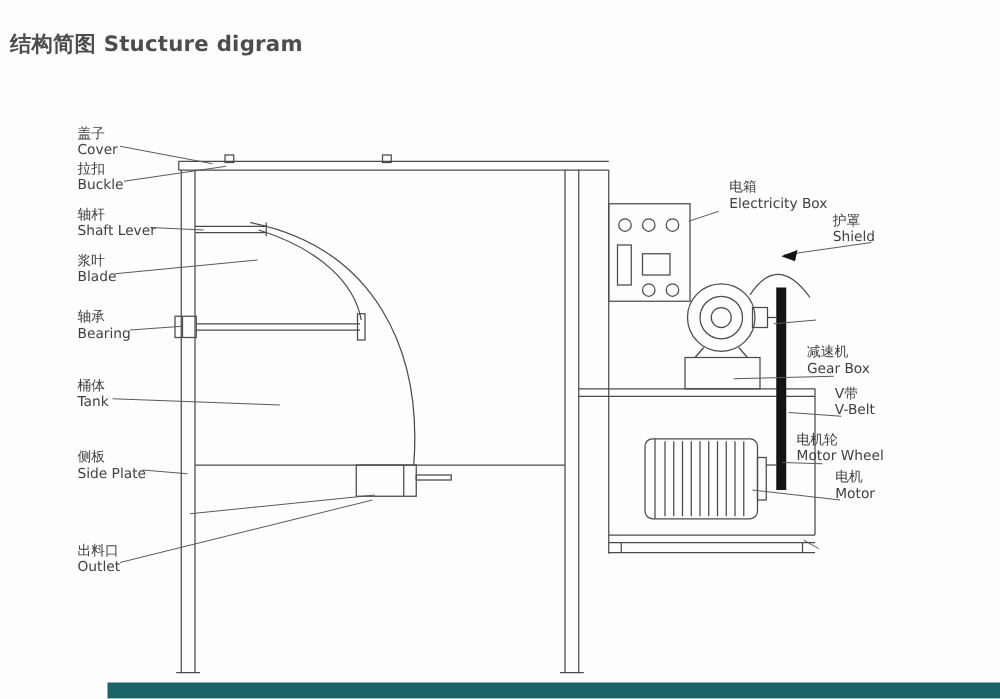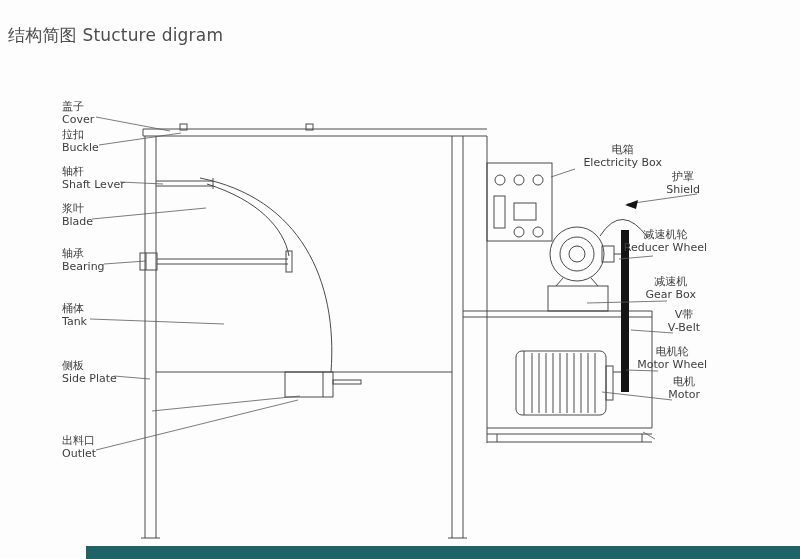--- a/index.html
+++ b/index.html
@@ -2,28 +2,28 @@
 <html><head>
 <meta charset="utf-8">
 <style>
   html,body{margin:0;padding:0;background:#ffffff;}
   .page{
     position:relative;width:800px;height:559px;background:#fdfdfd;overflow:hidden;
     font-family:"DejaVu Sans","Liberation Sans",sans-serif;
   }
   .title{
     position:absolute;left:8px;top:24px;margin:0;
-    font-size:17px;font-weight:400;color:#4d4d4d;letter-spacing:.2px;
+    font-size:17px;font-weight:700;color:#4d4d4d;letter-spacing:.2px;
   }
   .diagram{position:absolute;left:0;top:0;width:800px;height:559px;}
   .diagram svg{position:absolute;left:0;top:0;}
   .lbl{
     position:absolute;font-size:11px;line-height:13px;color:#3e3e3e;white-space:nowrap;
   }
-  .lbl.right{text-align:center;}
+  .lbl.right{text-align:left;}
   
   svg .st{stroke:#4a4a4a;fill:none;stroke-width:1;}
   svg .leader{stroke:#5a5a5a;fill:none;stroke-width:.8;}
   svg .filled{fill:#141414;stroke:none;}
   .accent-bar{
     position:absolute;left:86px;right:0;bottom:0;height:13px;background:#1d6468;
   }
 </style>
 </head>
 <body>
@@ -196,24 +196,20 @@
     </div>
 
     <div class="lbl right" style="right:138px;top:143px">
       <div>电箱</div>
       <div>Electricity Box</div>
     </div>
     <div class="lbl right" style="right:100px;top:170px">
       <div>护罩</div>
       <div>Shield</div>
     </div>
-    <div class="lbl right" style="right:93px;top:228px">
-      <div>减速机轮</div>
-      <div>Reducer Wheel</div>
-    </div>
     <div class="lbl right" style="right:104px;top:275px">
       <div>减速机</div>
       <div>Gear Box</div>
     </div>
     <div class="lbl right" style="right:100px;top:308px">
       <div>V带</div>
       <div>V-Belt</div>
     </div>
     <div class="lbl right" style="right:93px;top:345px">
       <div>电机轮</div>

